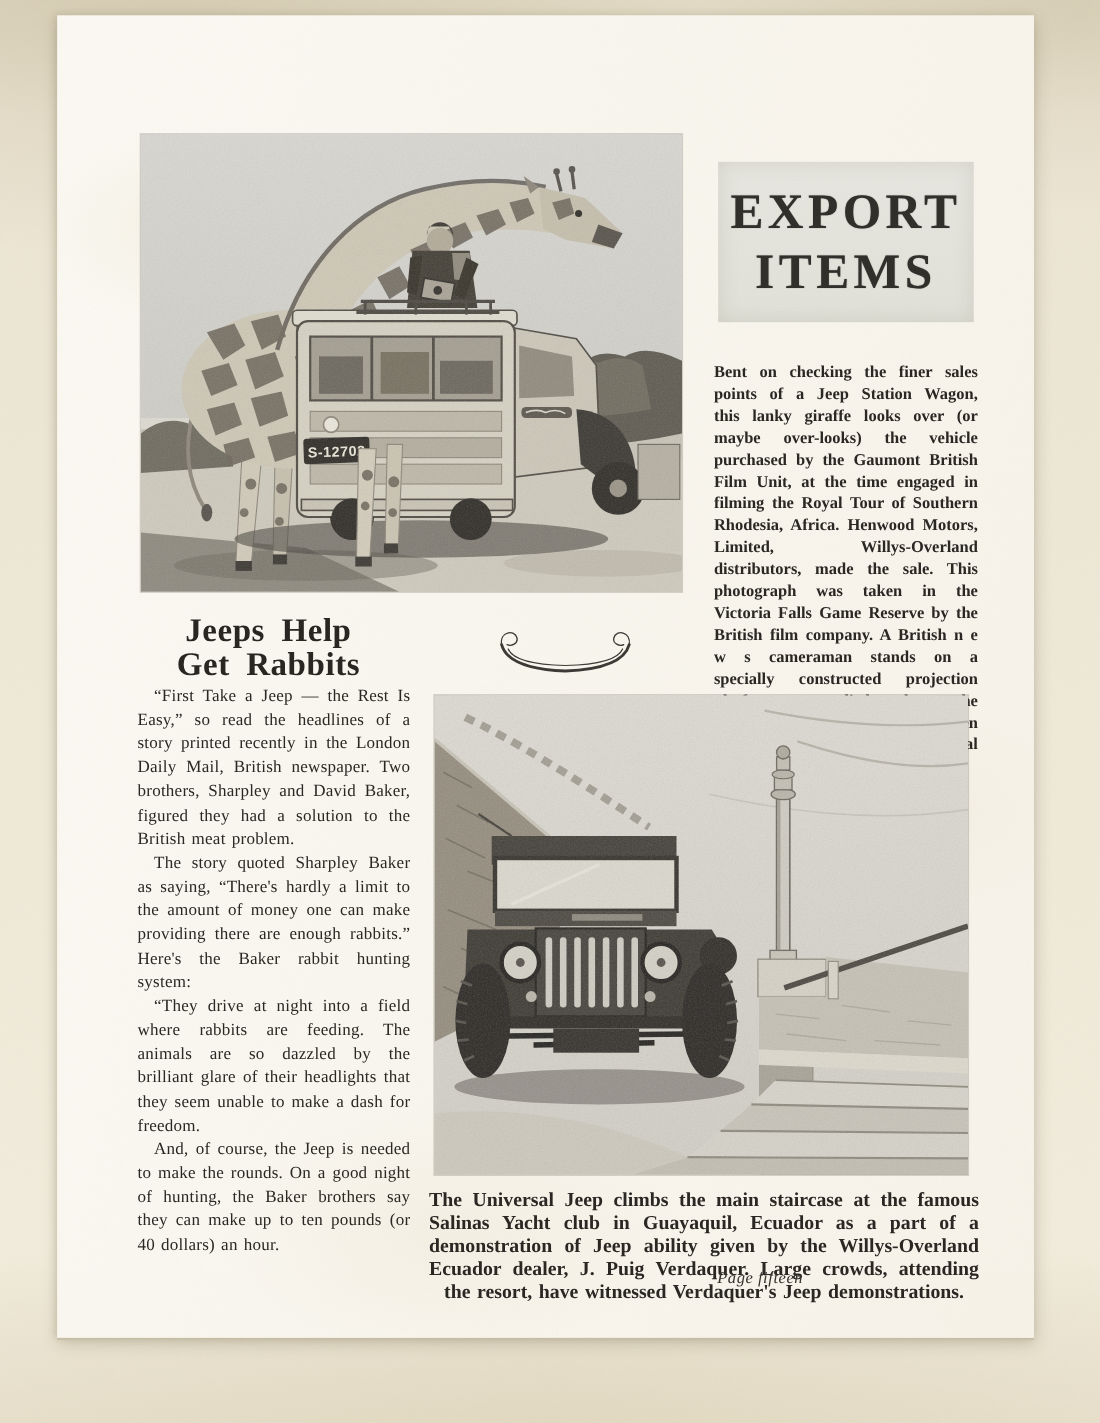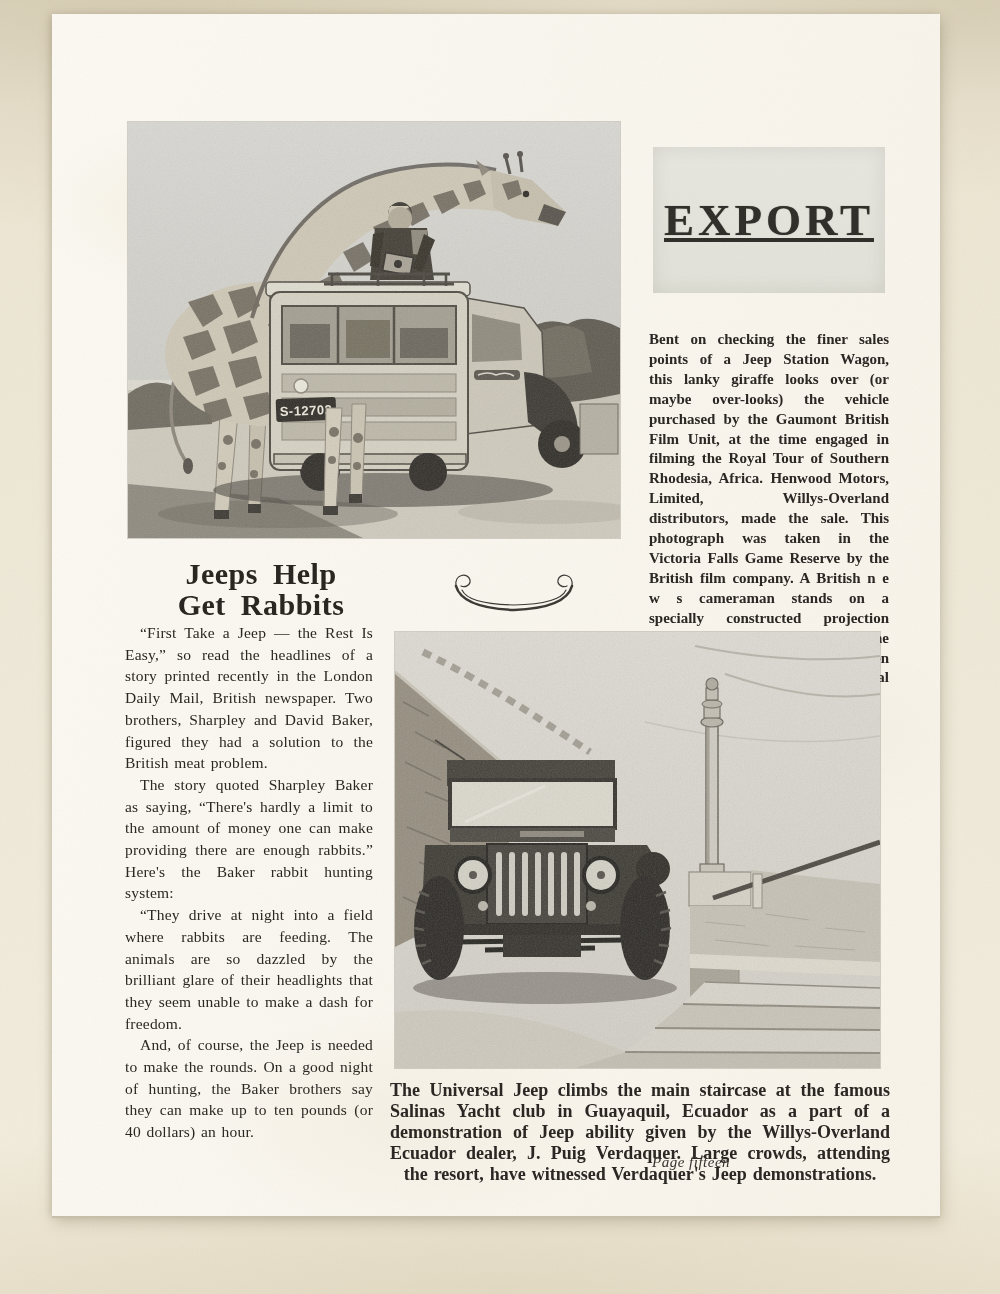--- a/index.html
+++ b/index.html
@@ -25,29 +25,29 @@
   .photo{position:absolute;box-shadow:inset 0 0 46px rgba(55,50,40,.38), 0 0 0 1px rgba(90,85,70,.25);}
   .photo svg{display:block;}
   .export-box{
     position:absolute;left:601px;top:133px;width:232px;height:146px;
     background:linear-gradient(180deg,#e7e6df,#e1e1d8);
     box-shadow:inset 0 0 18px rgba(120,115,100,.18);
     display:flex;flex-direction:column;align-items:center;justify-content:center;
   }
   .export-line{
     font-weight:bold;font-size:45px;line-height:55px;letter-spacing:4px;color:#2e2c27;
-    font-family:"Liberation Serif",serif;text-shadow:0 0 1px rgba(46,44,39,.6);text-decoration:underline;
+    font-family:"Liberation Serif",serif;text-shadow:0 0 1px rgba(46,44,39,.6);
   }
   .col-right{
     position:absolute;left:597px;top:316px;width:240px;
     font-size:15px;line-height:19.9px;font-weight:bold;text-align:justify;text-align-last:center;
     word-spacing:2.5px;hyphens:auto;color:#272420;
   }
   .head-rabbits{
-    position:absolute;left:85px;top:544px;width:248px;text-align:center;
+    position:absolute;left:68px;top:544px;width:248px;text-align:center;
     font-size:30px;line-height:31px;font-weight:bold;letter-spacing:.5px;word-spacing:7px;color:#26231e;
   }
   .flourish{position:absolute;left:396px;top:552px;}
   .col-left{
     position:absolute;left:73px;top:608px;width:248px;
     font-size:15.5px;line-height:21.7px;text-align:justify;hyphens:auto;
     letter-spacing:.2px;word-spacing:1.5px;color:#27241f;
   }
   .col-left p{margin:0;text-indent:15px;}
   .caption{
@@ -221,20 +221,21 @@
           <line x1="250" y1="152" x2="250" y2="164" stroke="#4a463f" stroke-width="2.5"></line>
           <line x1="296" y1="152" x2="296" y2="164" stroke="#4a463f" stroke-width="2.5"></line>
           <line x1="318" y1="152" x2="318" y2="164" stroke="#4a463f" stroke-width="2.5"></line>
         </g>
         <rect width="492" height="416" fill="#888" filter="url(#grain1)" opacity=".5"></rect>
       </svg>
     </div>
 
     <div class="export-box">
       <div class="export-line">EXPORT</div>
+      <div class="export-line">ITEMS</div>
     </div>
 
     <div class="col-right">Bent on checking the finer sales points of a Jeep Station Wagon, this lanky giraffe looks over (or maybe over-looks) the vehicle purchased by the Gaumont British Film Unit, at the time engaged in filming the Royal Tour of Southern Rhodesia, Africa. Henwood Motors, Limited, Willys-Overland distributors, made the sale. This photograph was taken in the Victoria Falls Game Reserve by the British film company. A British n e w s cameraman stands on a specially constructed projection platform supplied by the distributor to aid the newsreel men in getting pictures of the Royal party.</div>
 
     <div class="head-rabbits">
       <div>Jeeps Help</div>
       <div>Get Rabbits</div>
     </div>
 
     <svg class="flourish" width="132" height="52" viewBox="0 0 132 52">

